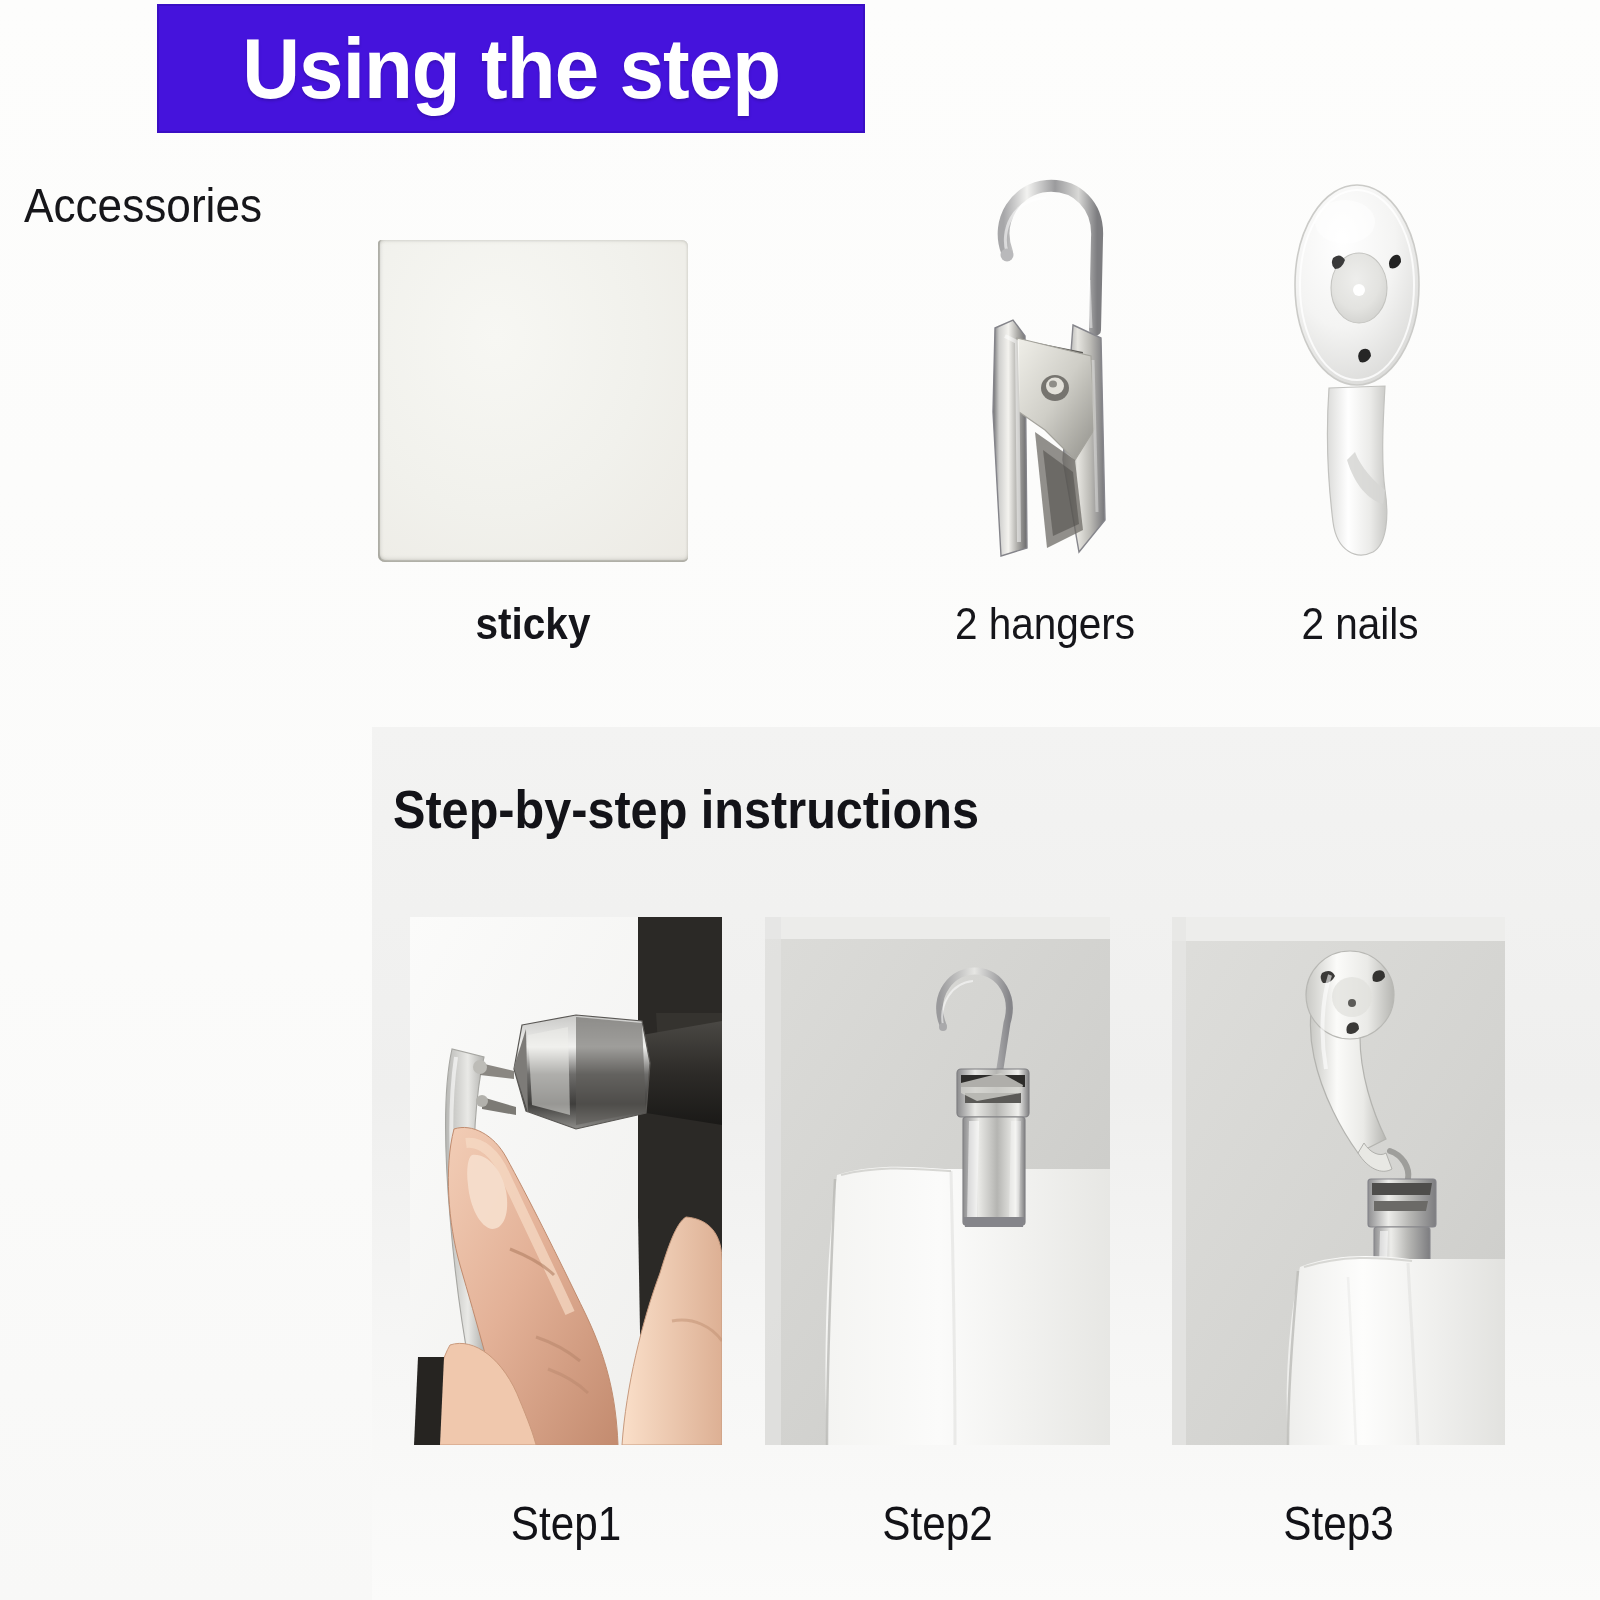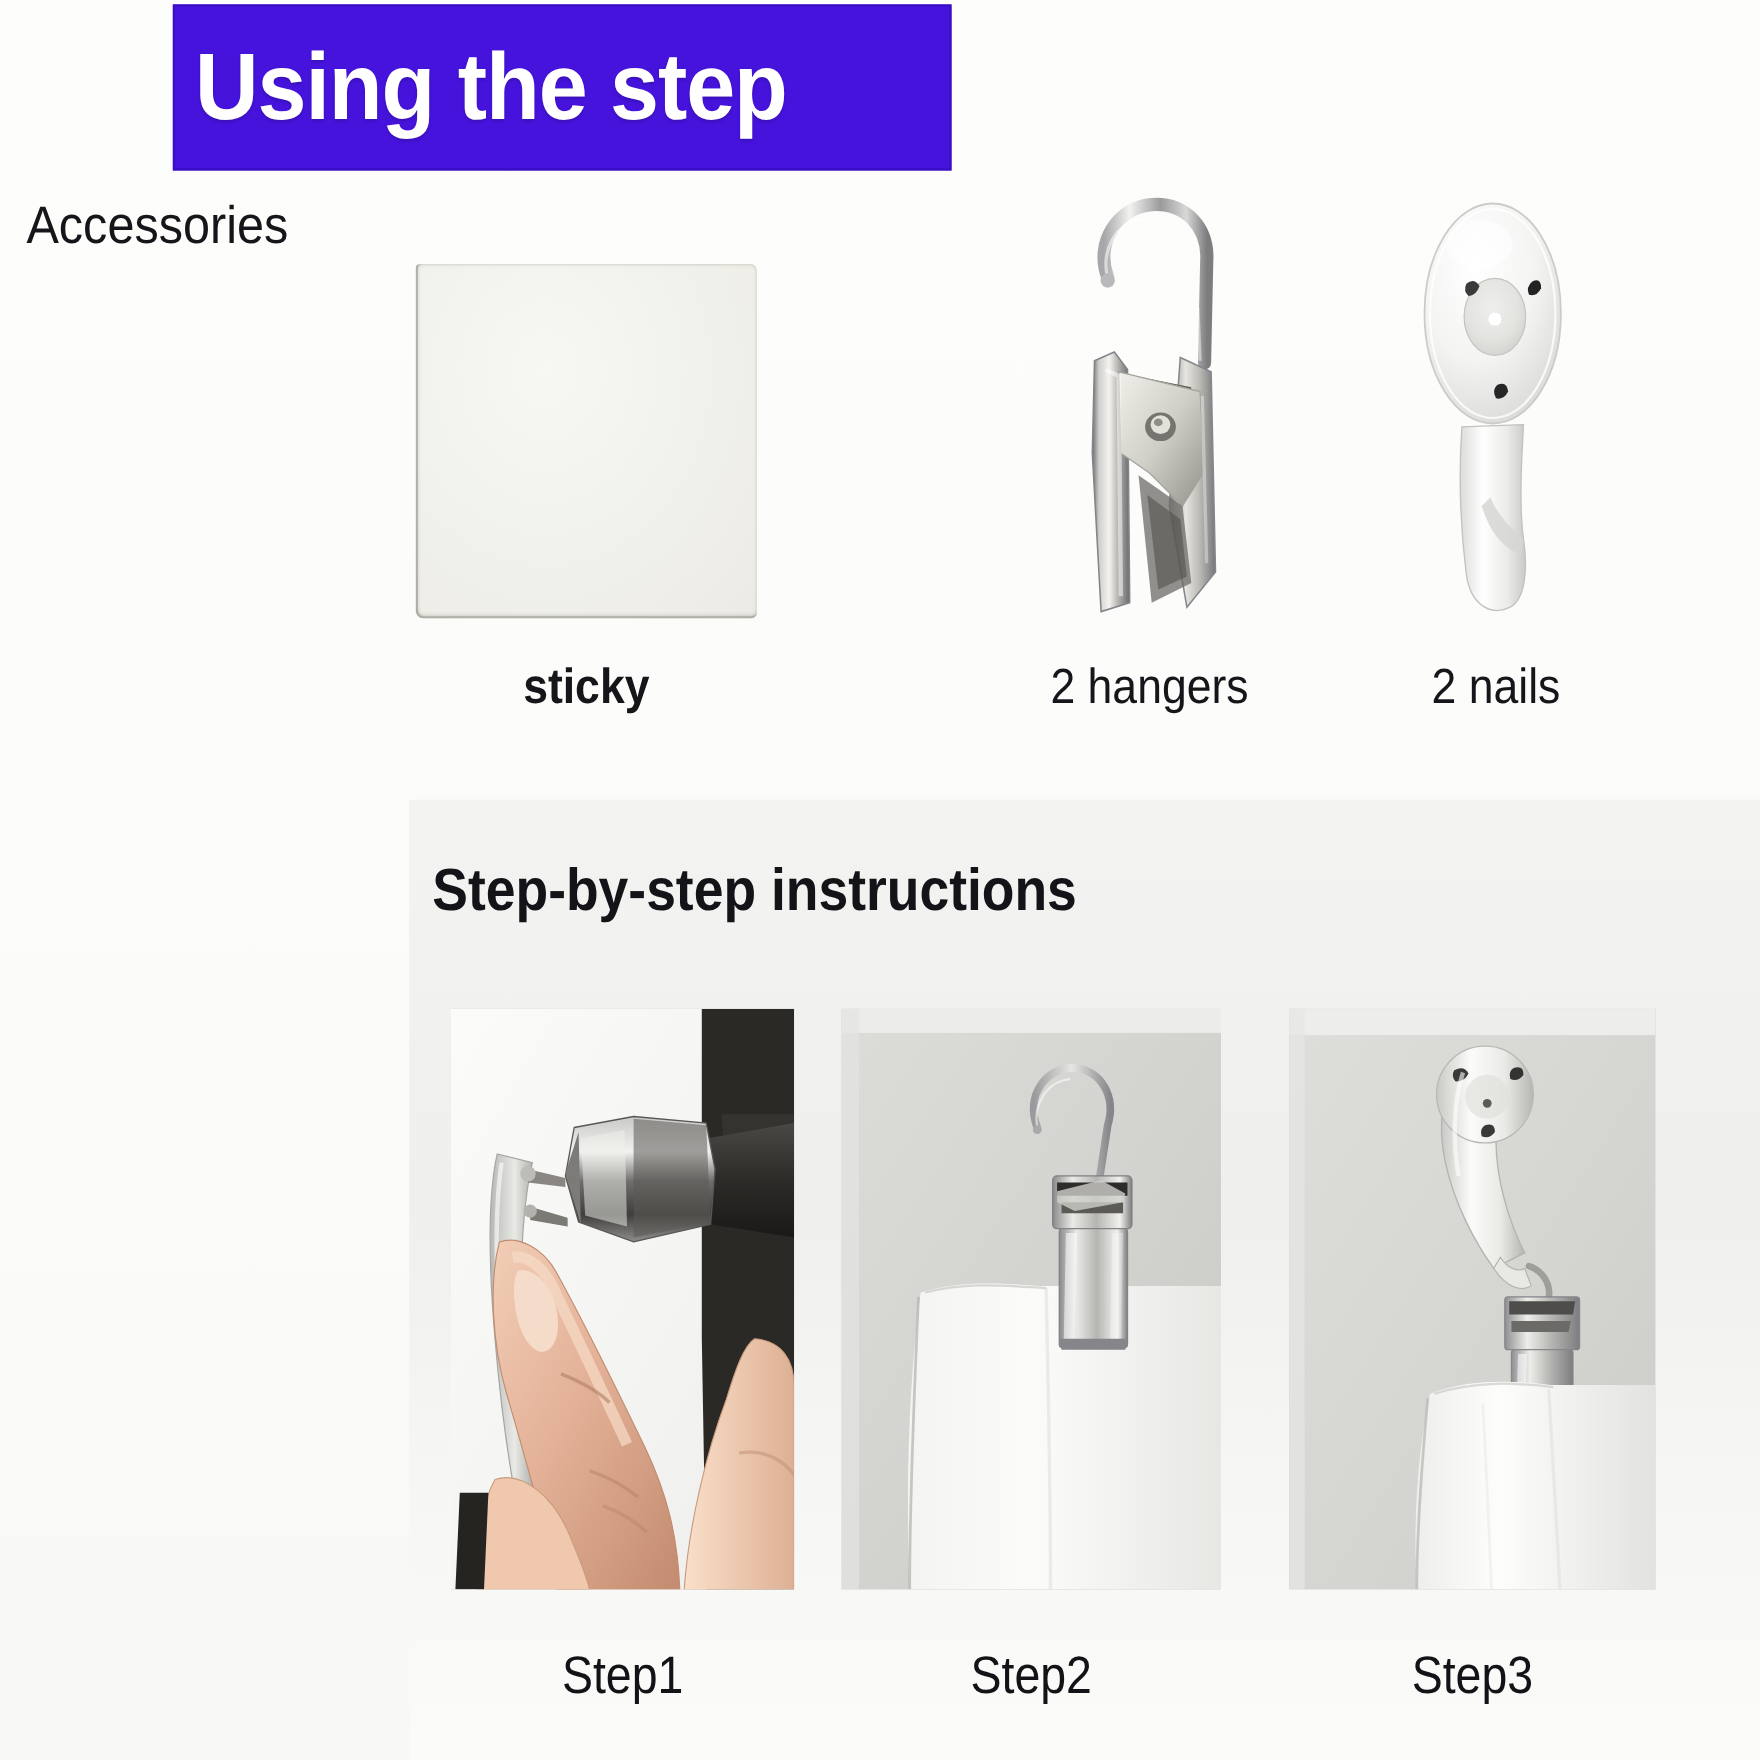--- a/index.html
+++ b/index.html
@@ -21,24 +21,25 @@
     height: 1600px;
     background: linear-gradient(180deg, #fdfdfc 0%, #fbfbfa 60%, #f8f8f7 100%);
   }
 
   
   .title-banner {
     position: absolute;
     left: 157px;
     top: 4px;
     width: 708px;
-    height: 151px;
+    height: 129px;
     background: #4513dc;
     display: flex;
     align-items: center;
+    justify-content: center;
     box-shadow: 0 0 0 2px #3a0fc4 inset;
   }
   .title-text {
     font-family: "Liberation Sans Narrow", "Liberation Sans", sans-serif;
     font-weight: bold;
     font-size: 86px;
     color: #ffffff;
     letter-spacing: -1px;
     transform: scaleX(0.93);
     white-space: nowrap;

